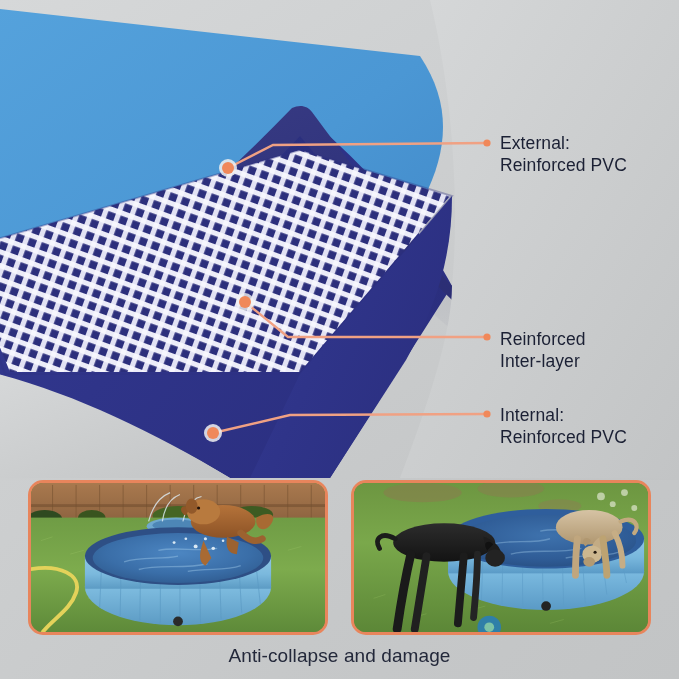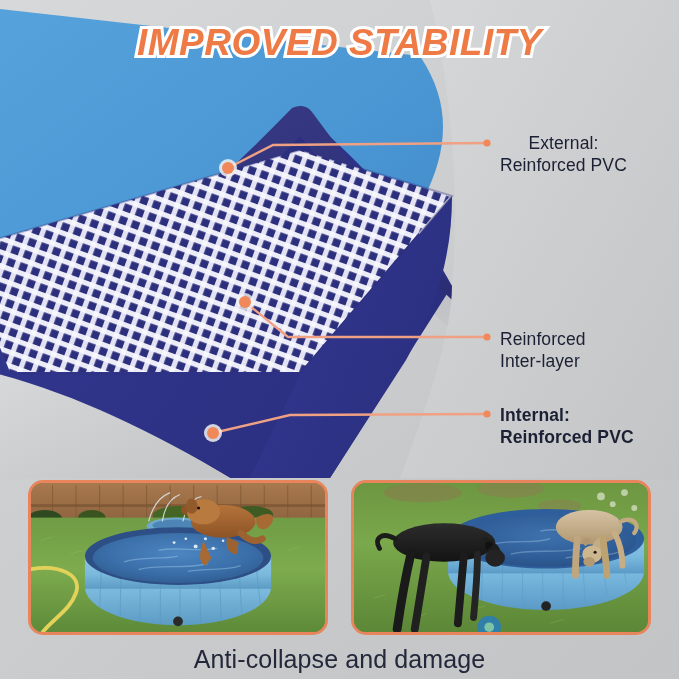--- a/index.html
+++ b/index.html
@@ -41,23 +41,23 @@
   
   .label{
     position:absolute;
     color:#1b2034;
     font-size:17.5px;
     line-height:1.28;
     letter-spacing:0.1px;
     z-index:7;
     white-space:pre-line;
   }
-  #lbl-external{left:500px;top:132px;text-align:center;}
+  #lbl-external{left:500px;top:132px;}
   #lbl-poly{left:500px;top:328px;}
-  #lbl-internal{left:500px;top:404px;font-weight:bold;}
+  #lbl-internal{left:500px;top:404px;}
 
   
   .photos{
     position:absolute;
     left:0;top:480px;width:679px;height:160px;
     display:flex;
     justify-content:space-between;
     padding:0 28px;
     box-sizing:border-box;
     z-index:5;
@@ -70,21 +70,21 @@
     overflow:hidden;
     box-sizing:border-box;
     background:#5f8b3a;
   }
   .photo svg{display:block;width:100%;height:100%;}
 
   .caption{
     position:absolute;
     left:0;top:645px;width:679px;
     text-align:center;
-    font-size:25px;
+    font-size:19px;
     color:#23283a;
     letter-spacing:0.1px;
     z-index:6;
   }
 </style>
 </head>
 <body>
 
 <div id="page">
 
@@ -177,21 +177,20 @@
 
       <g>
         <path d="M 213 433 L 290 415 L 487 414" fill="none" stroke="#f0a183" stroke-width="2.4"></path>
         <circle cx="213" cy="433" r="9" fill="#f1f1f1" opacity="0.85"></circle>
         <circle cx="213" cy="433" r="6" fill="#f0885a"></circle>
         <circle cx="487" cy="414" r="3.6" fill="#f0885a"></circle>
       </g>
     </svg>
   </div>
 
-  <div class="title">IMPROVED STABILITY</div>
 
   <div class="label" id="lbl-external">External:
 Reinforced PVC</div>
   <div class="label" id="lbl-poly">Reinforced
 Inter-layer</div>
   <div class="label" id="lbl-internal">Internal:
 Reinforced PVC</div>
 
   <div class="photos">
 

